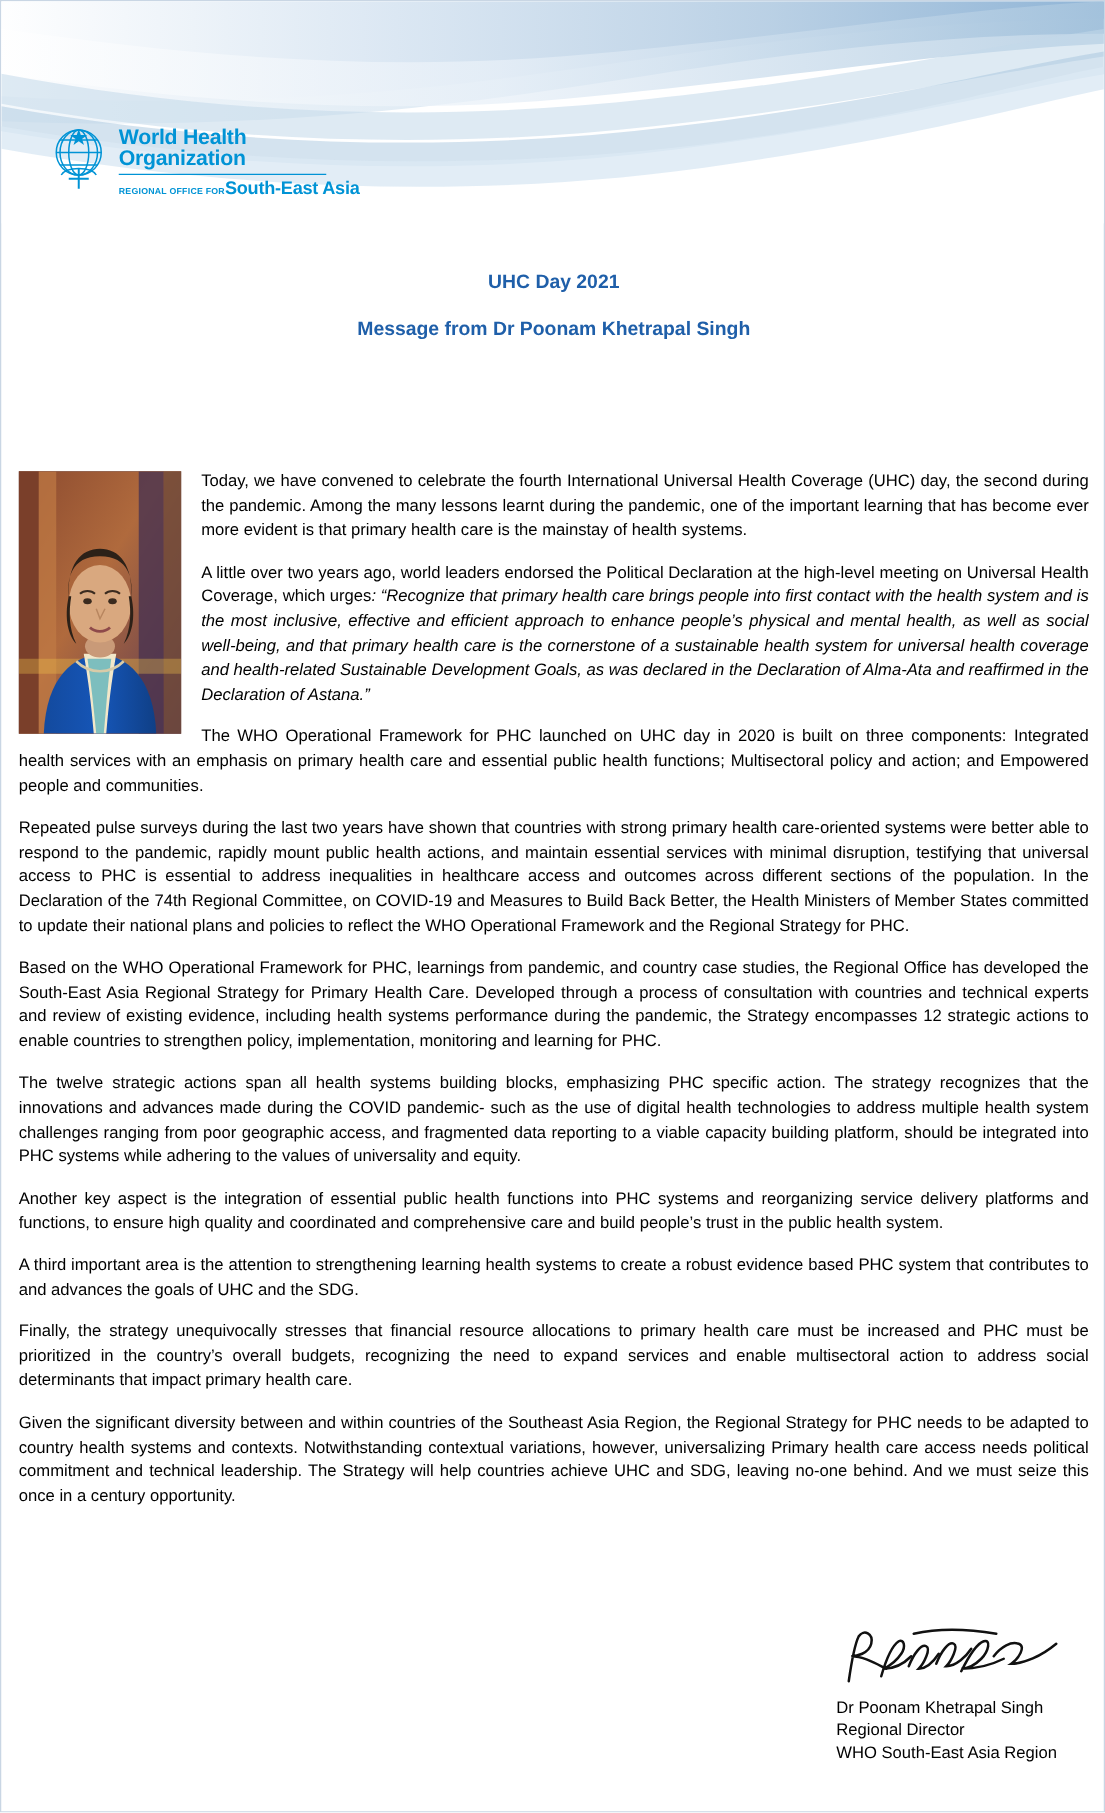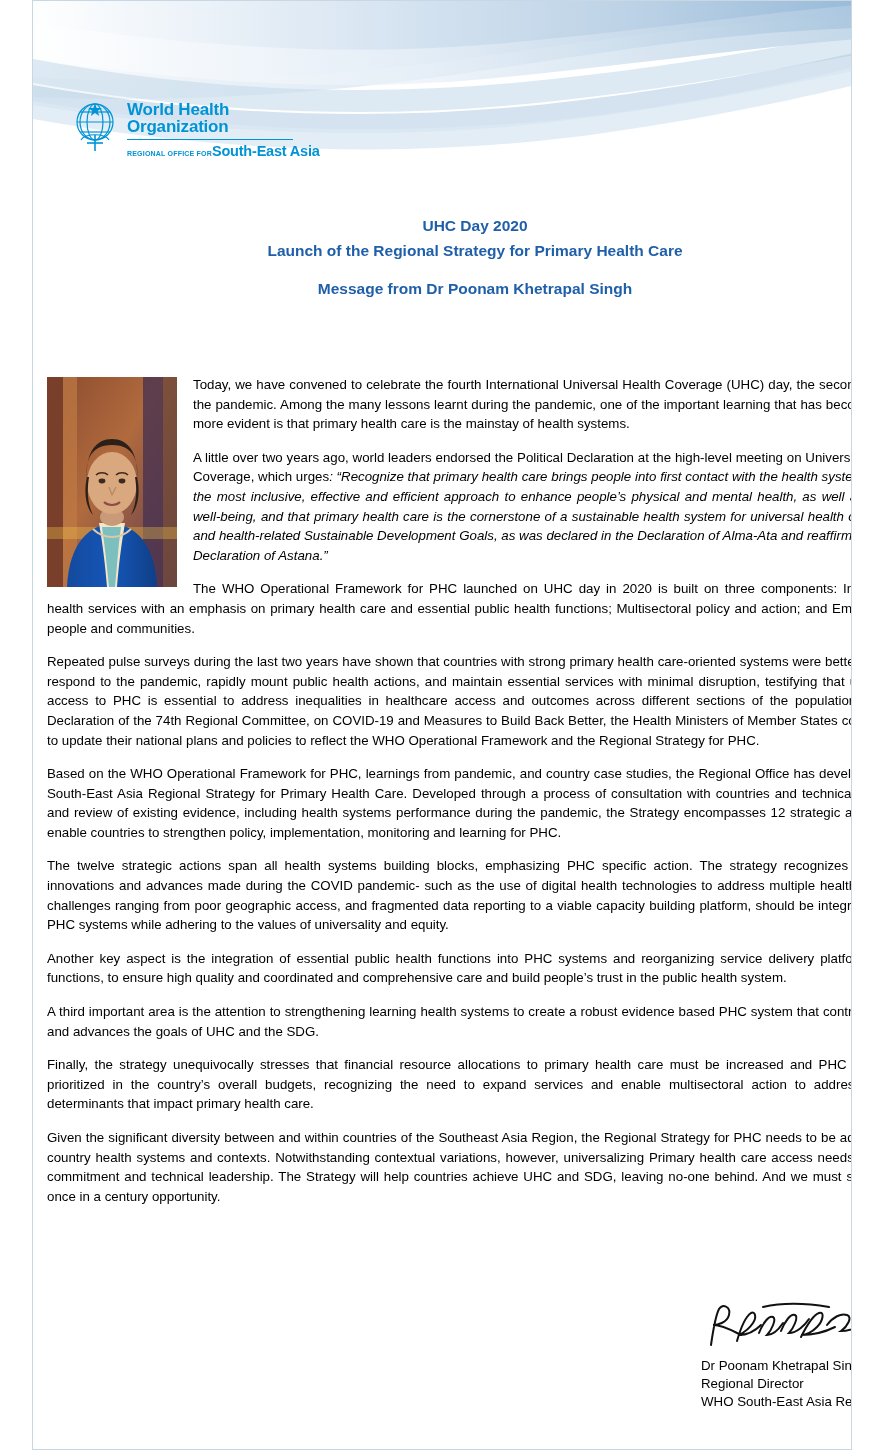--- a/index.html
+++ b/index.html
@@ -5,21 +5,21 @@
   html, body {
     margin: 0;
     padding: 0;
     background: #ffffff;
   }
   body {
     font-family: "Liberation Sans", sans-serif;
   }
   .page {
     position: relative;
-    width: 820px;
+    width: 884px;
     height: 1450px;
     margin: 0 auto;
     background: #ffffff;
     border: 1px solid #c9d6e4;
     box-sizing: border-box;
     overflow: hidden;
   }
   
   .header-art {
     position: absolute;
@@ -200,22 +200,21 @@
       <div class="logo-title">Organization</div>
       <div class="logo-rule"></div>
       <div class="logo-sub">
         <span class="logo-sub-small">REGIONAL OFFICE FOR</span>
         <span class="logo-sub-region">South-East Asia</span>
       </div>
     </div>
   </div>
 
   <div class="titles">
-    <div class="title-line-1">UHC Day 2020</div>
-    <div class="title-line-2">Launch of the Regional Strategy for Primary Health Care</div>
+    <div class="title-line-1">UHC Day 2021</div>
     <div class="title-gap"></div>
     <div class="title-line-3">Message from Dr Poonam Khetrapal Singh</div>
   </div>
 
   <div class="content">
 
     <div class="portrait">
       <svg width="130" height="210" viewBox="0 0 130 210" xmlns="http://www.w3.org/2000/svg" aria-hidden="true">
         <defs>
           <linearGradient id="bg" x1="0" y1="0" x2="1" y2="1">

